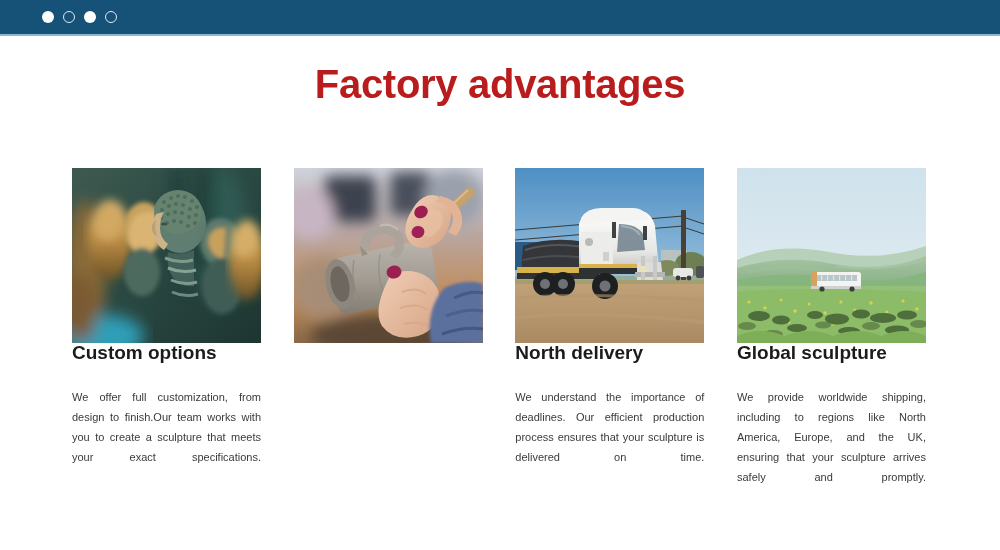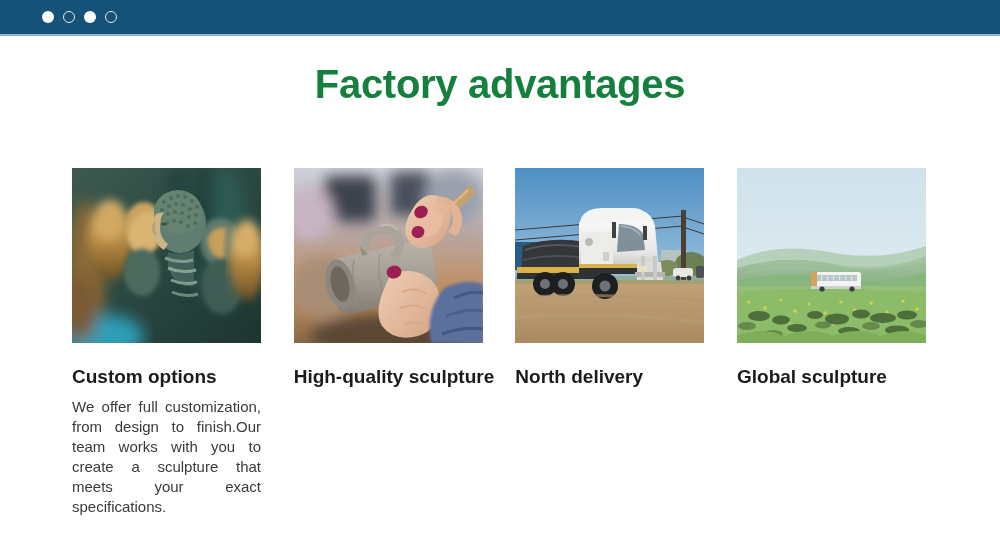--- a/index.html
+++ b/index.html
@@ -25,47 +25,46 @@
   .dots { display: flex; align-items: center; gap: 9px; margin-left: 42px; }
   .dot { width: 12px; height: 12px; border-radius: 50%; }
   .dot.filled { background: #ffffff; }
   .dot.hollow { background: transparent; border: 1.6px solid #dfe9f0; }
 
   
   .page-title {
     position: absolute; top: 62px; left: 0;
     width: 1000px; text-align: center;
     font-size: 40px; font-weight: 700; letter-spacing: -0.3px;
-    color: #15803d;
+    color: #b91c1c;
   }
 
   
   .cards {
     position: absolute; top: 168px; left: 72px;
     width: 854px;
     display: flex; justify-content: space-between;
   }
   .card { width: 189px; }
 
   .card-img {
     width: 189px; height: 175px;
     overflow: hidden; position: relative;
     background: #d8d8d8;
   }
   .card-img svg { display: block; width: 189px; height: 175px; }
 
   .card-title {
-    margin-top: 24px;
     font-size: 19px; font-weight: 700;
     color: #1b1b1b; white-space: nowrap;
     line-height: 1.1;
   }
   .card-body {
-    margin-top: 9px;
-    font-size: 15px; line-height: 20px;
+    margin-top: 23px;
+    font-size: 11px; line-height: 20px;
     color: #3a3a3a;
     text-align: justify;
   }
   .card-body::after { content: ""; display: inline-block; width: 100%; }
 </style>
 </head>
 <body>
 
 <div class="topbar">
   <div class="dots">
@@ -246,21 +245,20 @@
           <path d="M106 140 q16 -6 28 2" stroke="#dba88a" stroke-width="2" fill="none"></path>
           <path d="M110 156 q14 -4 24 2" stroke="#dba88a" stroke-width="2" fill="none"></path>
         </g>
 
         <path d="M150 120 q22 -10 39 -4 l0 59 l-52 0 q-6 -32 13 -55 z" fill="#5b6f9e" filter="url(#blurE)"></path>
         <path d="M160 130 q16 -8 29 -5" stroke="#465a86" stroke-width="3" fill="none"></path>
         <path d="M152 148 q20 -8 37 -5" stroke="#4c6090" stroke-width="3" fill="none"></path>
         <path d="M148 166 q22 -8 41 -5" stroke="#455781" stroke-width="3" fill="none"></path>
       </svg>
     </div>
-    <div class="card-title">High-quality sculpture</div>
   </div>
 
   <div class="card">
     <div class="card-img">
       <svg viewBox="0 0 189 175" preserveAspectRatio="none">
         <defs>
           <linearGradient id="sky3" x1="0" y1="0" x2="0" y2="1">
             <stop offset="0" stop-color="#4e8fc4"></stop>
             <stop offset="0.65" stop-color="#9cc2dd"></stop>
             <stop offset="1" stop-color="#d6e2e6"></stop>
@@ -330,20 +328,21 @@
         <rect x="158" y="100" width="20" height="9" rx="3" fill="#e8e8e6"></rect>
         <circle cx="163" cy="110" r="2.4" fill="#3a3c3d"></circle>
         <circle cx="174" cy="110" r="2.4" fill="#3a3c3d"></circle>
         <rect x="181" y="98" width="8" height="12" rx="2" fill="#4f5254"></rect>
 
         <path d="M0 130 q60 -6 189 2" stroke="#b59670" stroke-width="3" fill="none" opacity="0.6"></path>
         <path d="M0 150 q70 -8 189 4" stroke="#bb9c76" stroke-width="4" fill="none" opacity="0.5"></path>
       </svg>
     </div>
     <div class="card-title">North delivery</div>
+    <p class="card-body">We understand the importance of deadlines. Our efficient production process ensures that your sculpture is delivered on time.</p>
   </div>
 
   <div class="card">
     <div class="card-img">
       <svg viewBox="0 0 189 175" preserveAspectRatio="none">
         <defs>
           <linearGradient id="sky4" x1="0" y1="0" x2="0" y2="1">
             <stop offset="0" stop-color="#cfe2ec"></stop>
             <stop offset="0.7" stop-color="#dfeaf0"></stop>
             <stop offset="1" stop-color="#e8eee6"></stop>
@@ -424,15 +423,16 @@
           <ellipse cx="36" cy="166" rx="10" ry="4"></ellipse>
           <ellipse cx="86" cy="157" rx="8" ry="3.5"></ellipse>
           <ellipse cx="134" cy="158" rx="9" ry="4"></ellipse>
           <ellipse cx="182" cy="156" rx="9" ry="4"></ellipse>
         </g>
 
         <path d="M0 168 q24 -10 48 0 q24 -10 48 0 q24 -10 48 0 q24 -10 45 0 l0 7 l-189 0 z" fill="#7fae58"></path>
       </svg>
     </div>
     <div class="card-title">Global sculpture</div>
+    <p class="card-body">We provide worldwide shipping, including to regions like North America, Europe, and the UK, ensuring that your sculpture arrives safely and promptly.</p>
   </div>
 
 </div>
 
 </body></html>

